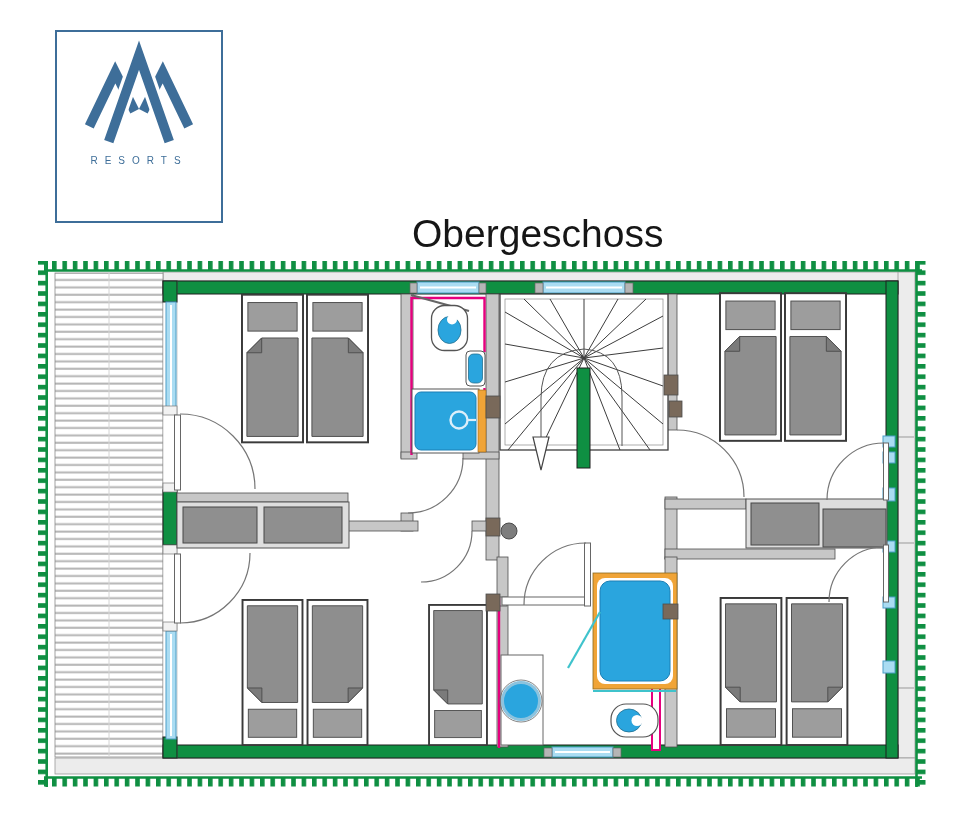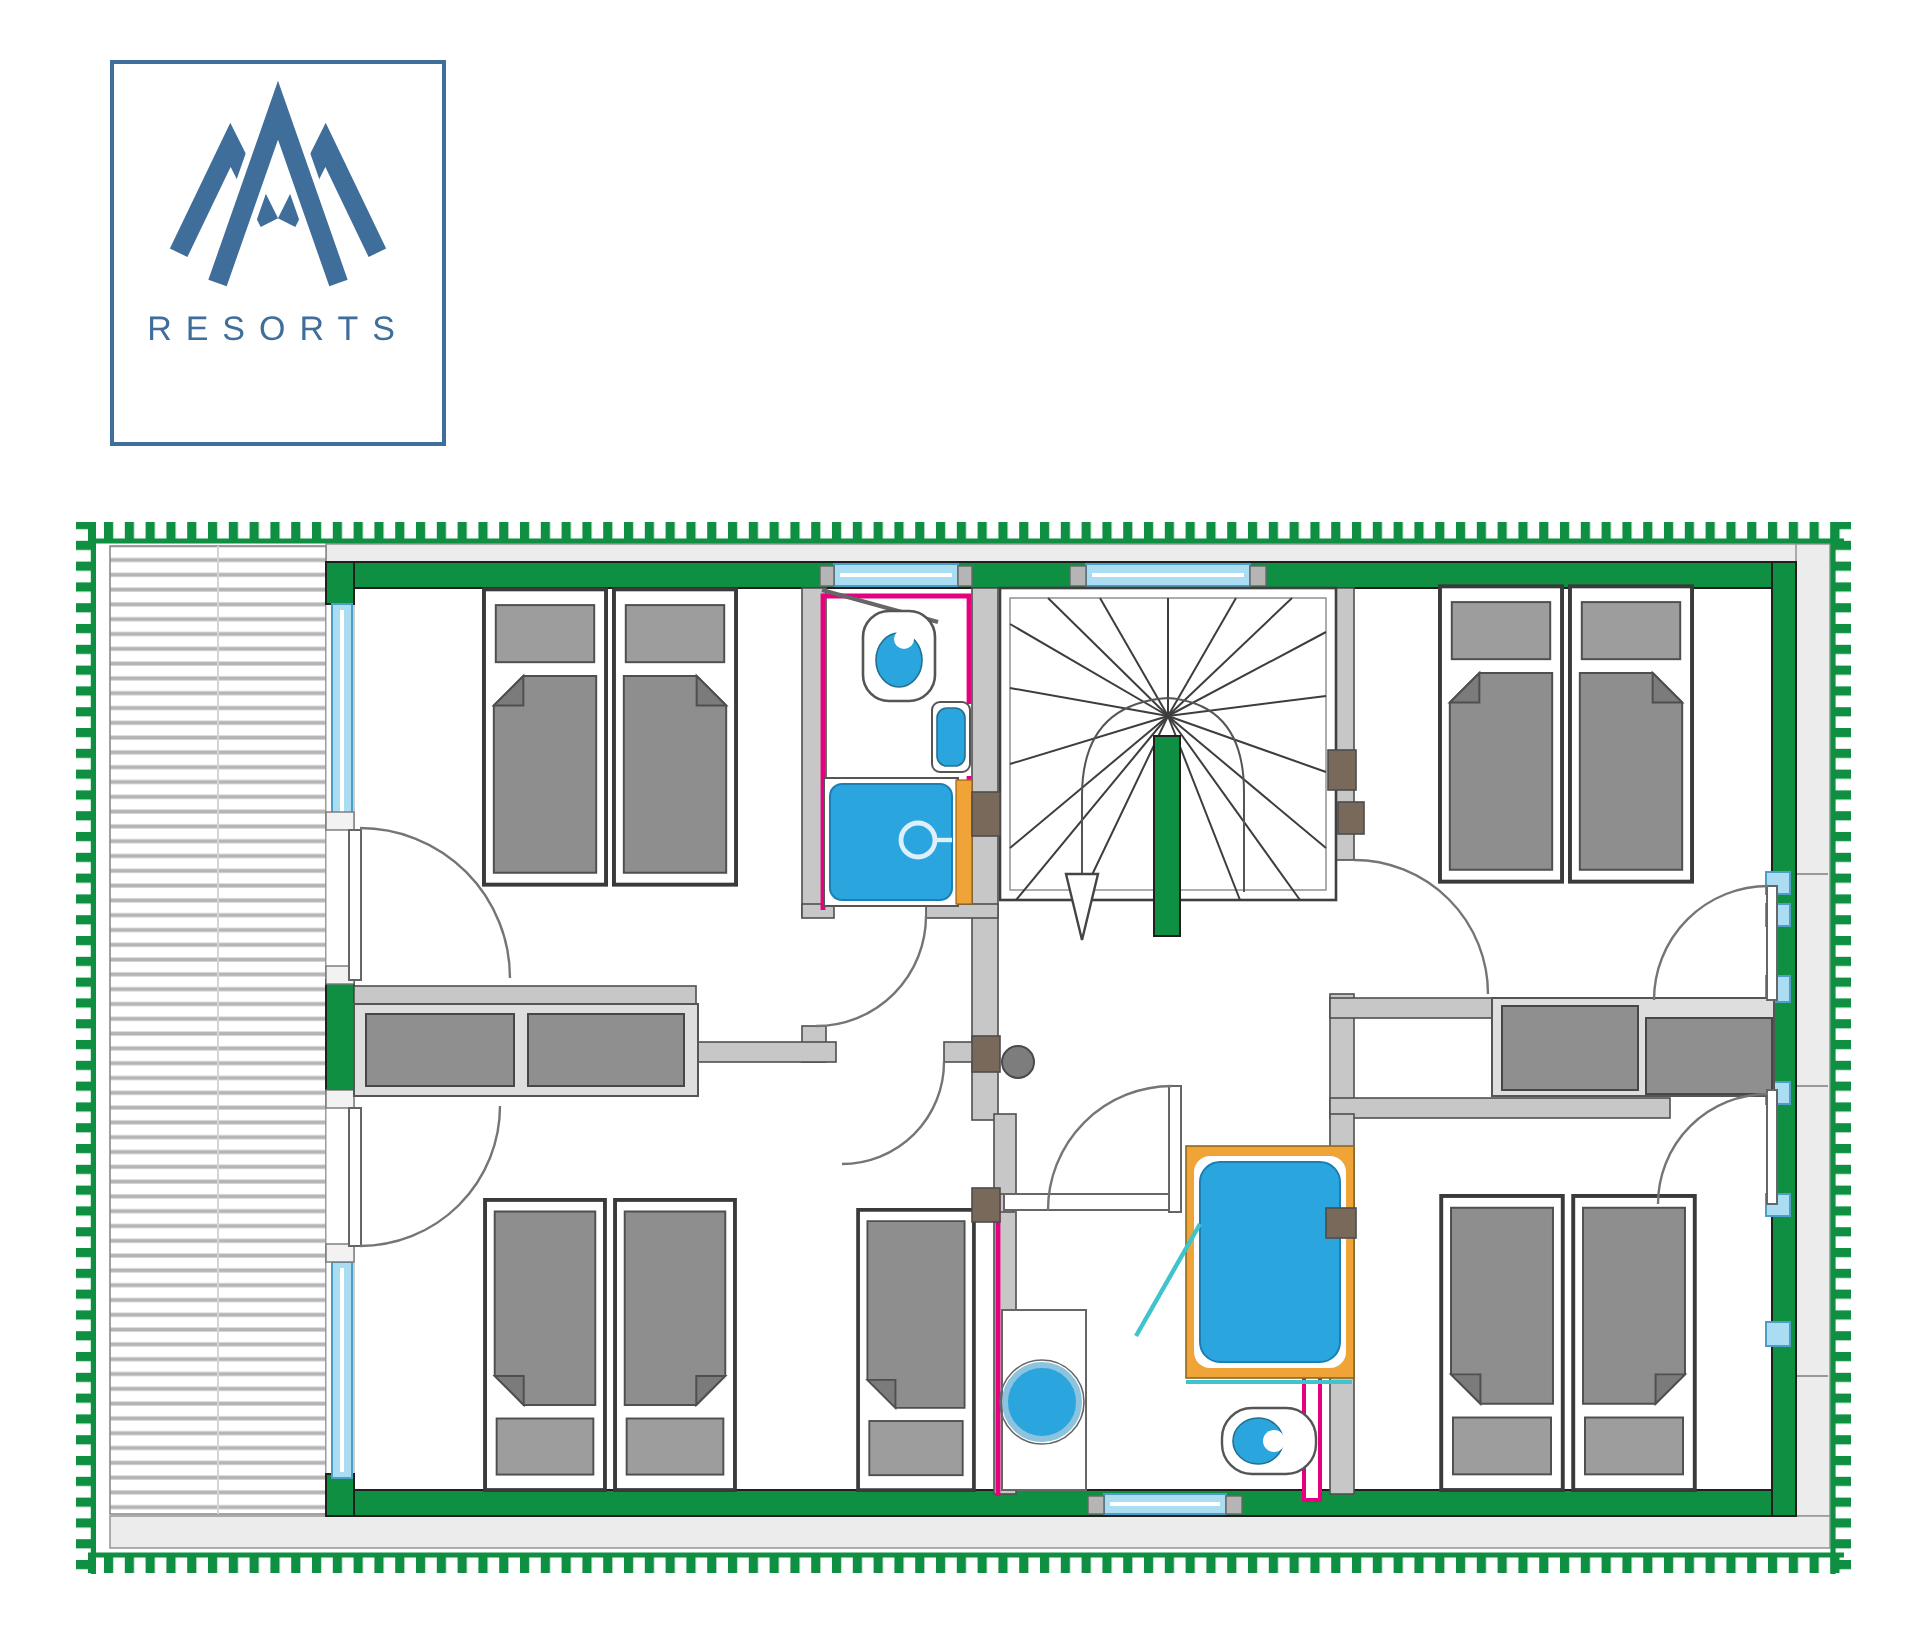--- a/index.html
+++ b/index.html
@@ -3,21 +3,21 @@
 <meta charset="utf-8">
 <style>
   html,body{margin:0;padding:0;background:#fff;}
   .page{position:relative;width:960px;height:819px;background:#fff;overflow:hidden;
         font-family:"Liberation Sans",sans-serif;}
   
   .logo-box{position:absolute;left:55px;top:30px;width:168px;height:193px;
             border:2.5px solid var(--logo-blue);box-sizing:border-box;text-align:center;}
   .logo-box svg{display:block;margin:8px auto 0 auto;}
   .logo-name{color:var(--logo-blue);font-size:34px;letter-spacing:7px;margin-top:-2px;}
-  .logo-sub{color:var(--logo-blue);font-size:17px;letter-spacing:7px;margin-top:7px;}
+  .logo-sub{color:var(--logo-blue);font-size:10px;letter-spacing:7px;margin-top:7px;}
   
   .title{position:absolute;left:412px;top:212px;font-size:39px;color:var(--title-color);
          font-weight:400;letter-spacing:0;}
   
   .plan{position:absolute;left:0;top:0;}
   .wgreen{fill:var(--wall-green);stroke:#1f1f1f;stroke-width:1;}
   .wgray{fill:var(--wall-gray);stroke:#4f4f4f;stroke-width:0.8;}
   .eave{fill:#ececec;stroke:#9a9a9a;stroke-width:0.8;}
   .tick{fill:var(--wall-green);}
   .tickline{stroke:var(--wall-green);stroke-width:2.6;fill:none;}
@@ -42,20 +42,21 @@
   <div class="logo-box">
     <svg width="132" height="108" viewBox="0 0 120 100">
       <path class="mlogo" d="M 14,80 L 38,30 L 56,66"></path>
       <path class="mlogo" d="M 64,66 L 82,30 L 106,80"></path>
       <path class="mhalo" d="M 32,94 L 60,14 L 88,94"></path>
       <path class="mlogo" d="M 32,94 L 60,14 L 88,94"></path>
     </svg>
     <div class="logo-sub">RESORTS</div>
   </div>
 
+  <div class="title">Obergeschoss</div>
 
   <svg class="plan" width="960" height="819" viewBox="0 0 960 819">
     <defs>
       <pattern id="deck" width="8" height="7.4" patternUnits="userSpaceOnUse">
         <rect width="8" height="7.4" fill="#ffffff"></rect>
         <rect y="5.2" width="8" height="2" fill="#b5b5b5"></rect>
       </pattern>
       <pattern id="thatchX" width="10.4" height="9" patternUnits="userSpaceOnUse">
         <rect width="4.6" height="9" class="tick"></rect>
       </pattern>

